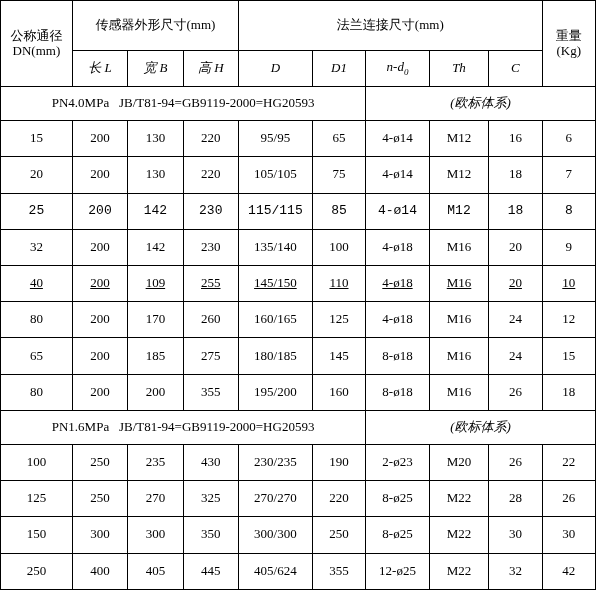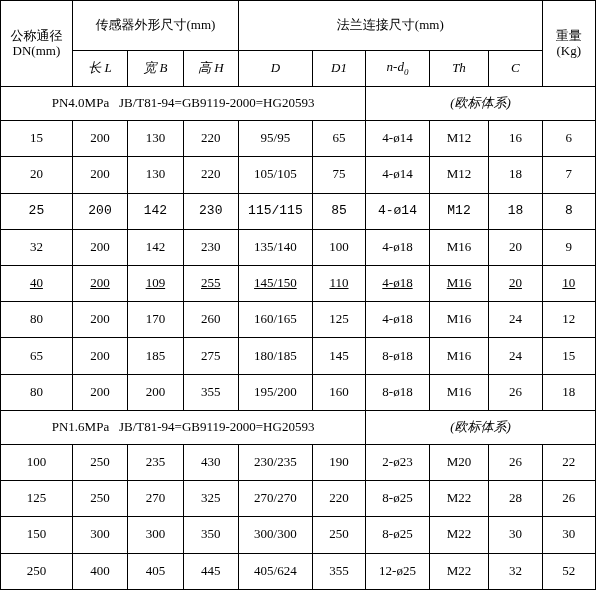--- a/index.html
+++ b/index.html
@@ -259,16 +259,16 @@
     <tr class="data-row" style="height:32px;">
       <td>250</td>
       <td>400</td>
       <td>405</td>
       <td>445</td>
       <td>405/624</td>
       <td>355</td>
       <td>12-ø25</td>
       <td>M22</td>
       <td>32</td>
-      <td>52</td>
+      <td>42</td>
     </tr>
   </tbody>
 </table>
 
 </body></html>

